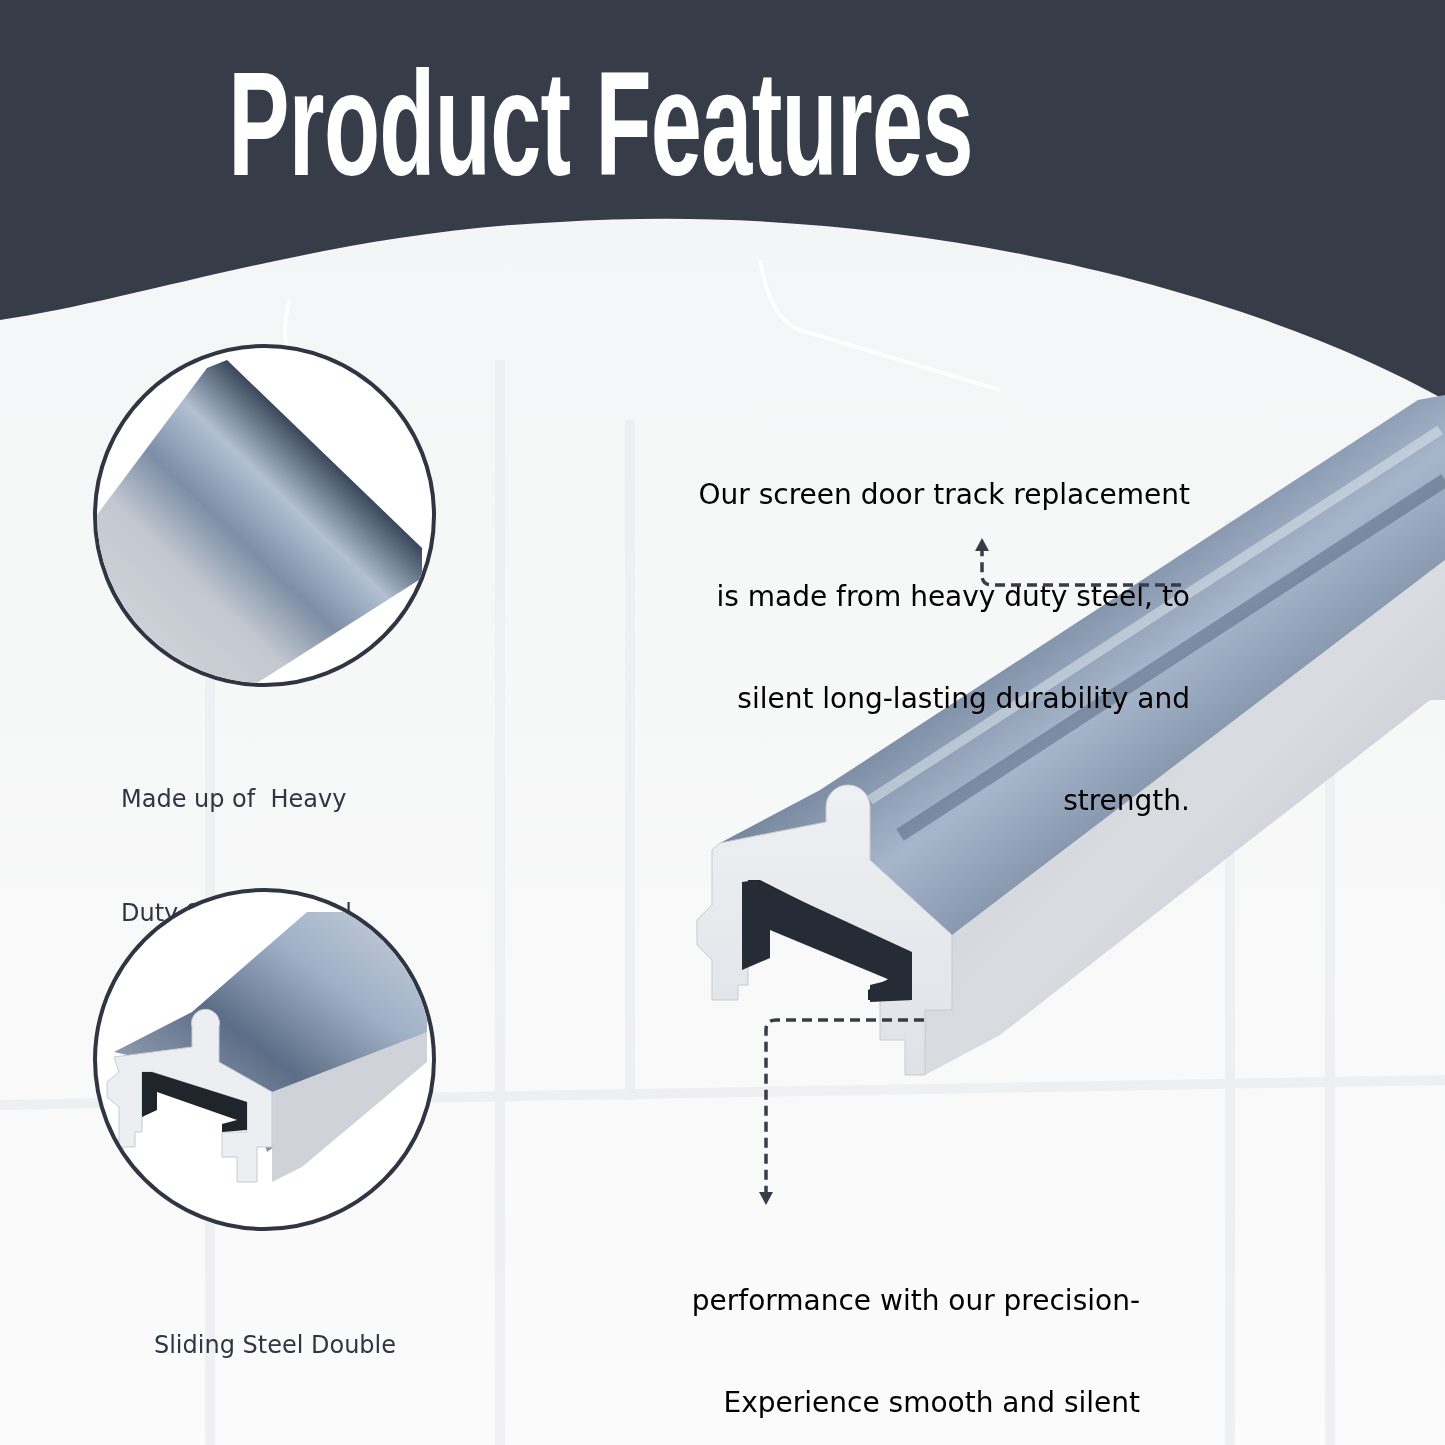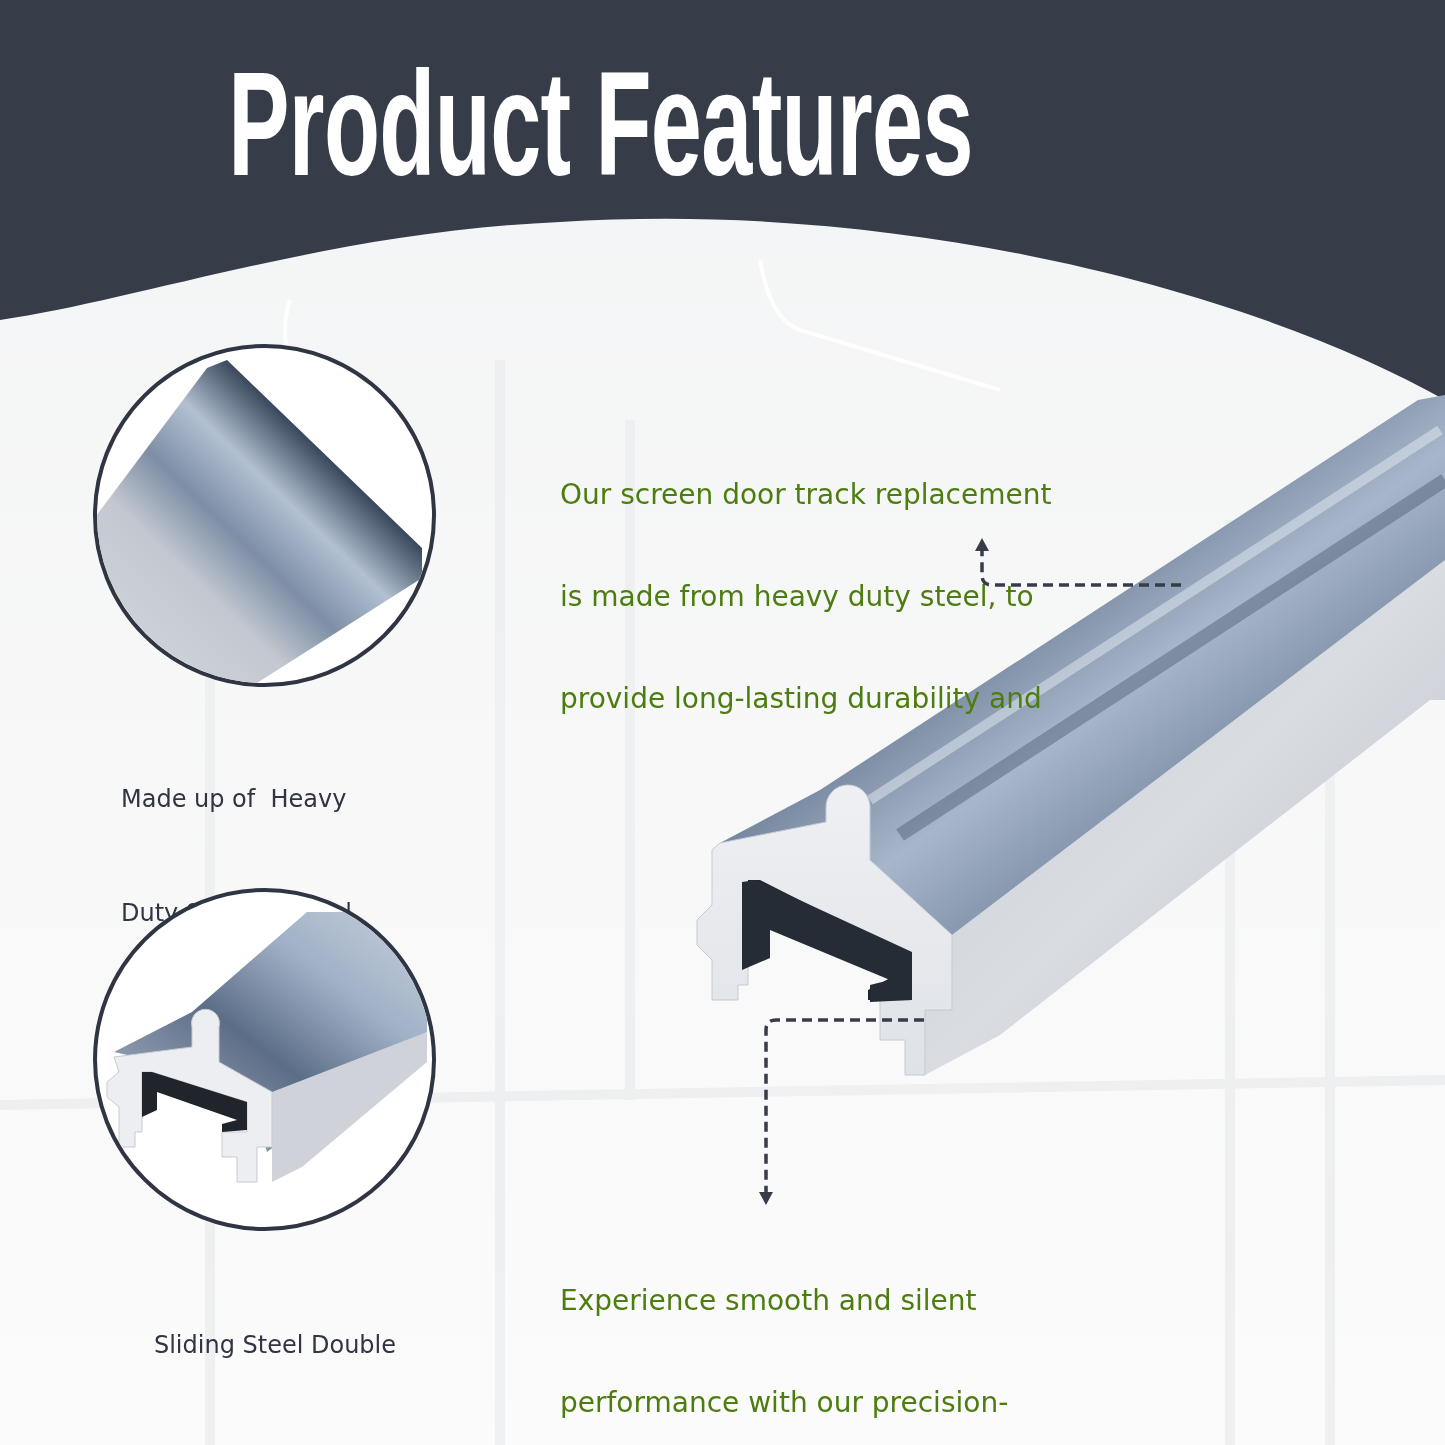--- a/index.html
+++ b/index.html
@@ -3,21 +3,21 @@
 <meta charset="utf-8">
 <style>
   html, body { margin:0; padding:0; }
   body { width:1445px; height:1445px; position:relative; overflow:hidden; background:#f6f7f8; font-family:"DejaVu Sans","Liberation Sans",sans-serif; }
   .layer { position:absolute; left:0; top:0; width:1445px; height:1445px; }
   .title-wrap { position:absolute; left:0; top:44px; width:1166px; text-align:center; }
   .title { display:inline-block; color:#ffffff; font-family:"Liberation Sans",sans-serif; font-weight:bold; font-size:148px; line-height:160px; letter-spacing:-1px; transform:scaleX(0.62); transform-origin:center; white-space:nowrap; }
   .circle { position:absolute; width:335px; height:335px; border-radius:50%; border:4px solid #2f3542; background:#ffffff; overflow:hidden; box-sizing:content-box; }
   .circle svg { position:absolute; left:0; top:0; }
   .caption { position:absolute; color:#2f3542; font-size:24px; line-height:38px; white-space:pre; }
-  .note { position:absolute; color:#4d7c0f; font-size:28px; line-height:34px; text-align:left; white-space:pre; }
+  .note { position:absolute; color:#000000; font-size:28px; line-height:34px; text-align:right; white-space:pre; }
 </style>
 </head>
 <body>
 
 <svg class="layer" width="1445" height="1445" viewBox="0 0 1445 1445">
   <defs>
     <linearGradient id="bgfade" x1="0" y1="0" x2="0" y2="1">
       <stop offset="0" stop-color="#f3f4f5"></stop>
       <stop offset="1" stop-color="#fbfbfb"></stop>
     </linearGradient>
@@ -112,26 +112,27 @@
   </svg>
 </div>
 <div class="caption" style="left:90px; top:1250px; width:370px; text-align:center;">
   <div>Sliding Steel Double</div>
   <div>Panel Track</div>
 </div>
 
 <div class="note" style="left:560px; top:410px; width:630px;">
   <div>Our screen door track replacement</div>
   <div>is made from heavy duty steel, to</div>
-  <div>provide long-lasting durability and</div>
+  <div>silent long-lasting durability and</div>
+  <div>strength.</div>
 </div>
 
 <div class="note" style="left:560px; top:1216px; width:580px;">
+  <div>performance with our precision-</div>
   <div>Experience smooth and silent</div>
-  <div>performance with our precision-</div>
   
 </div>
 
 <svg class="layer" width="1445" height="1445" viewBox="0 0 1445 1445" style="pointer-events:none;">
   <g stroke="#363c48" stroke-width="3.5" fill="none" stroke-dasharray="10 6">
     <path d="M1181 585 L992 585 Q982 585 982 575 L982 548"></path>
   </g>
   <path d="M975 551 L982 538 L989 551 Z" fill="#363c48"></path>
   <g stroke="#363c48" stroke-width="3.5" fill="none" stroke-dasharray="10 6">
     <path d="M924 1020 L776 1020 Q766 1020 766 1030 L766 1192"></path>

